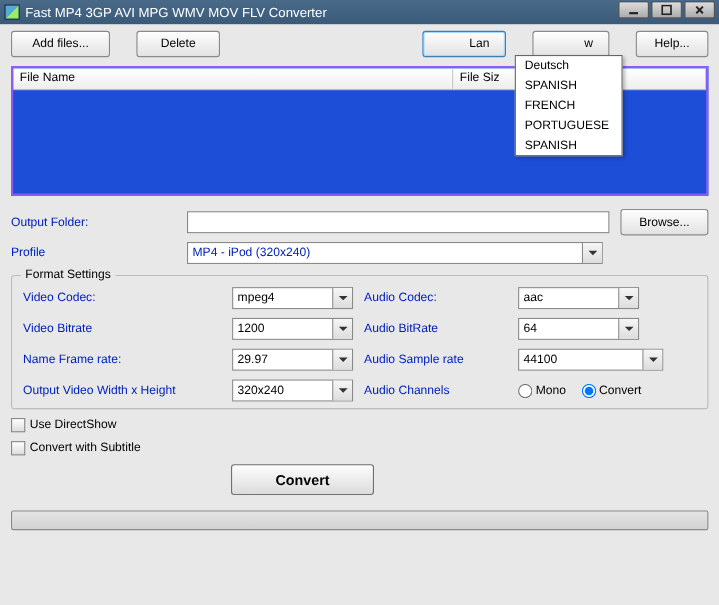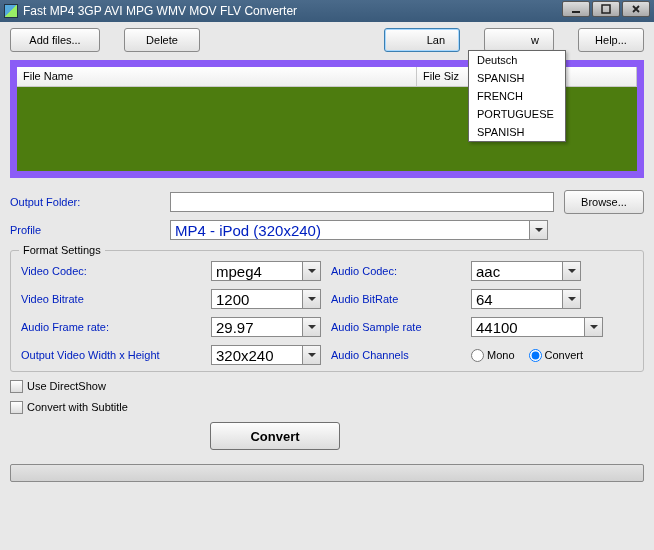--- a/index.html
+++ b/index.html
@@ -55,22 +55,22 @@
   background: linear-gradient(#fefefe,#e2e2e2);
   border: 1px solid #8a8a8a;
   border-radius: 3px;
   font-size: 11px;
   padding: 0 14px;
   cursor: pointer;
 }
 .btn.focused { border: 1px solid #3c7fb1; box-shadow: 0 0 0 1px #a6d8ff inset; }
 .spacer { flex: 1; }
 .file-table {
-  border: 7px solid #8b5cf6;
-  background: #4d7c0f;
+  border: 2px solid #8b5cf6;
+  background: #1d4ed8;
   height: 118px;
   overflow: hidden;
 }
 .file-table-header {
   display: flex;
   background: linear-gradient(#fff,#eee);
   border-bottom: 1px solid #c8c8c8;
   height: 20px;
 }
 .th {
@@ -99,21 +99,21 @@
   height: 20px;
   border: 1px solid #8a8a8a;
   background: #fff;
   display: flex;
   align-items: center;
   position: relative;
 }
 .combo .val {
   flex: 1;
   padding: 0 4px;
-  font-size: 15px;
+  font-size: 11px;
   color: #0020c0;
 }
 .combo .val.black { color: #000; }
 .combo .arrow {
   width: 18px; height: 100%;
   border-left: 1px solid #8a8a8a;
   background: linear-gradient(#f6f6f6,#ddd);
   display: flex; align-items: center; justify-content: center;
 }
 .combo .arrow::after {
@@ -269,21 +269,21 @@
       <div class="combo" style="width:110px">
           <div class="val black">1200</div>
           <div class="arrow"></div>
         </div>
       <div class="label-blue">Audio BitRate</div>
       <div class="combo" style="width:110px">
           <div class="val black">64</div>
           <div class="arrow"></div>
         </div>
 
-      <div class="label-blue">Audio Frame rate:</div>
+      <div class="label-blue">Name Frame rate:</div>
       <div class="combo" style="width:110px">
           <div class="val black">29.97</div>
           <div class="arrow"></div>
         </div>
       <div class="label-blue">Audio Sample rate</div>
       <div class="combo" style="width:132px">
           <div class="val black">44100</div>
           <div class="arrow"></div>
         </div>
 

